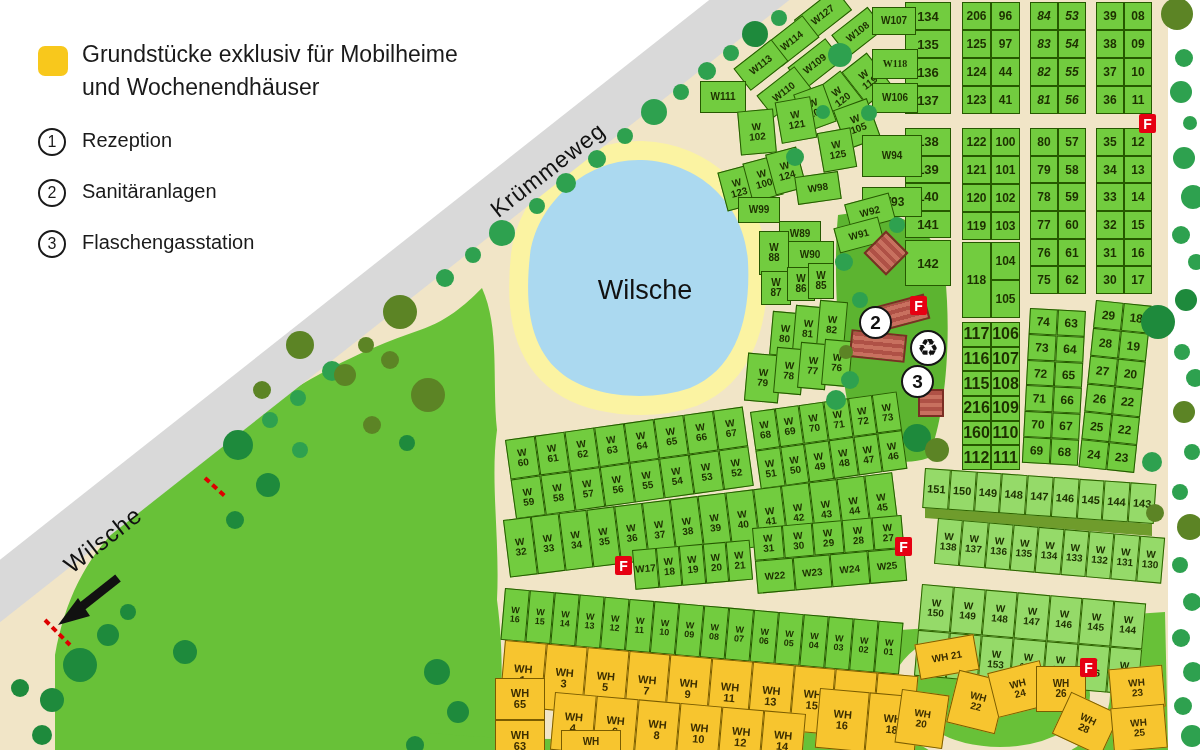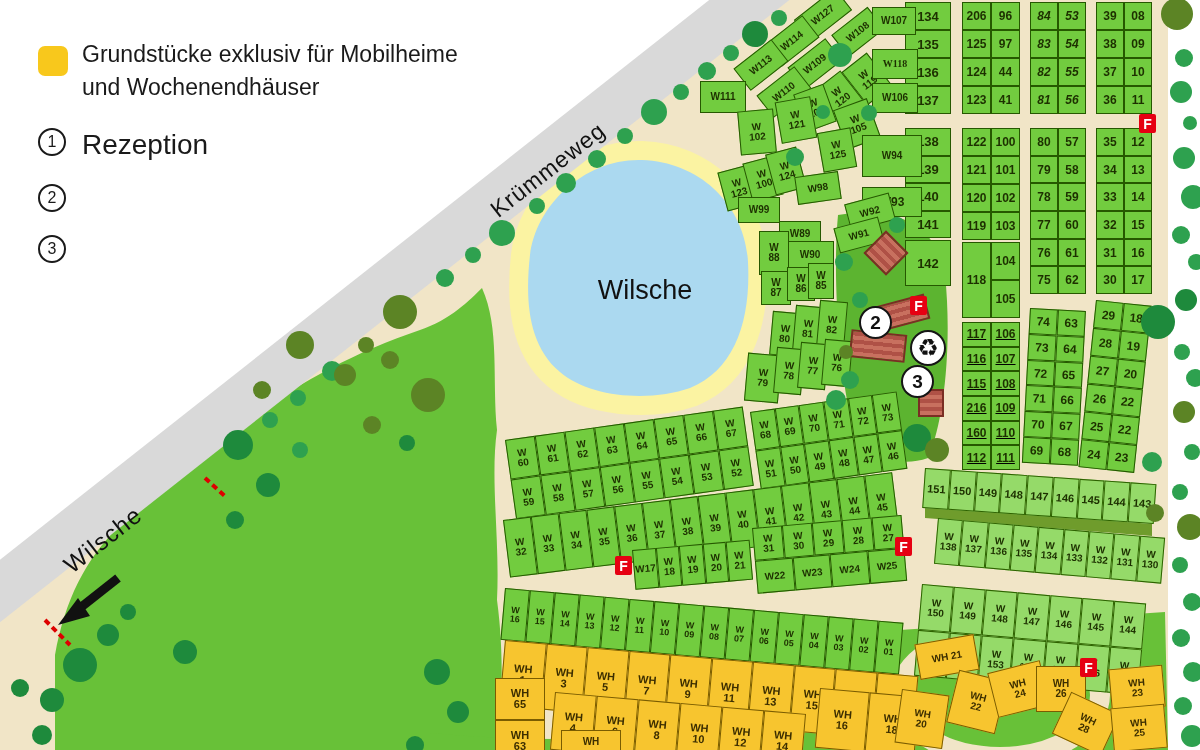--- a/index.html
+++ b/index.html
@@ -38,21 +38,21 @@
   .road-label{font-size:23px;transform:translate(-50%,-50%) rotate(-38deg);letter-spacing:1px;}
   .road-label.small{font-size:24px;}
   
   #legend{position:absolute;left:36px;top:38px;width:430px;color:#1a1a1a;}
   .leg-row{display:flex;align-items:flex-start;margin-bottom:20px;}
   .leg-swatch{width:30px;height:30px;border-radius:7px;margin:8px 14px 0 2px;flex:none;}
   .leg-circ{width:28px;height:28px;border-radius:50%;border:2px solid #1a1a1a;flex:none;
             display:flex;align-items:center;justify-content:center;font-size:16px;
             margin:3px 16px 0 2px;box-sizing:border-box;}
   .leg-text{font-size:23px;line-height:1.45;}
-  .leg-row.c .leg-text{font-size:28px;line-height:1.2;padding-top:3px;}
+  .leg-row.c .leg-text{font-size:20px;line-height:1.2;padding-top:3px;}
 </style>
 </head>
 <body>
 
 <div id="stage">
 
   <svg id="scene" width="1200" height="750" viewBox="0 0 1200 750">
     <rect x="0" y="0" width="1200" height="750" fill="#F1E5C7"></rect>
 
     <path fill="#68C138" d="M55,750 L55,655 C65,600 85,560 120,525 L200,455 C260,408 330,360 420,330 C450,320 470,300 482,288
@@ -240,21 +240,21 @@
         </div>
         <div class="prow">
           <div class="pcell">31</div>
           <div class="pcell">16</div>
         </div>
         <div class="prow">
           <div class="pcell">30</div>
           <div class="pcell">17</div>
         </div>
       </div>
-      <div class="pgroup green" style="left: 962px; top: 322px; width: 58px; height: 148px; transform: rotate(0deg); font-size: 12px; text-decoration: underline;">
+      <div class="pgroup green" style="left: 962px; top: 322px; width: 58px; height: 148px; transform: rotate(0deg); font-size: 16px;">
         <div class="prow">
           <div class="pcell">117</div>
           <div class="pcell">106</div>
         </div>
         <div class="prow">
           <div class="pcell">116</div>
           <div class="pcell">107</div>
         </div>
         <div class="prow">
           <div class="pcell">115</div>
@@ -662,18 +662,20 @@
     <div class="leg-row">
       <div class="leg-swatch" style="background: rgb(248, 200, 28);"></div>
       <div class="leg-text">Grundstücke exklusiv für Mobilheime und Wochenendhäuser</div>
     </div>
     <div class="leg-row c">
       <div class="leg-circ">1</div>
       <div class="leg-text">Rezeption</div>
     </div>
     <div class="leg-row c">
       <div class="leg-circ">2</div>
+      <div class="leg-text">Sanitäranlagen</div>
     </div>
     <div class="leg-row c">
       <div class="leg-circ">3</div>
+      <div class="leg-text">Flaschengasstation</div>
     </div>
   </div>
 </div>
 
 </body></html>

